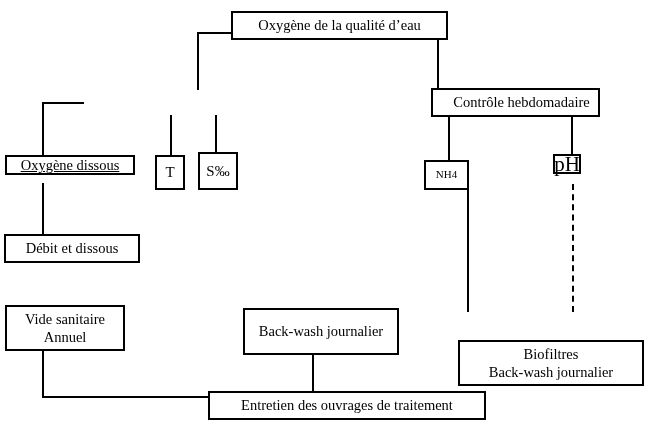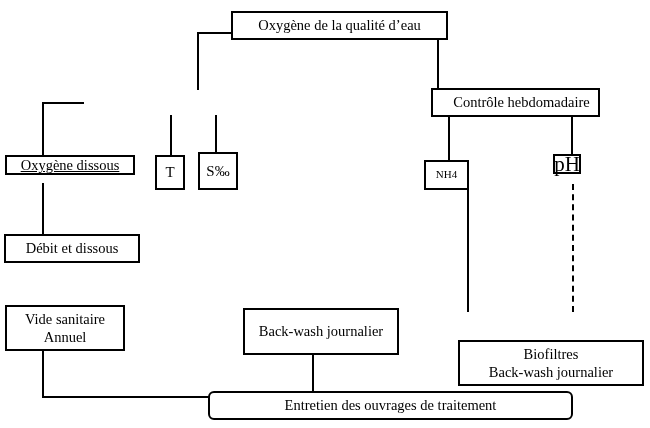--- a/index.html
+++ b/index.html
@@ -49,21 +49,21 @@
   #n-weekly      { left:431px; top:88px;  width:169px; height:29px;padding-left:12px; }
   #n-oxygen      { left:5px;   top:155px; width:130px; height:20px;text-decoration:underline; }
   #n-temp        { left:155px; top:155px; width:30px;  height:35px; font-size:15px; }
   #n-salinity    { left:198px; top:152px; width:40px;  height:38px; font-size:15px; }
   #n-nh4         { left:424px; top:160px; width:45px;  height:30px; font-size:11px; }
   #n-ph          { left:553px; top:154px; width:28px;  height:20px; font-size:21px; }
   #n-debit       { left:4px;   top:234px; width:136px; height:29px; }
   #n-vide        { left:5px;   top:305px; width:120px; height:46px; }
   #n-sand        { left:243px; top:308px; width:156px; height:47px; }
   #n-bio         { left:458px; top:311px; width:186px; height:46px;margin-top:29px; }
-  #n-maintenance { left:208px; top:391px; width:365px; height:29px;border-radius:6px; }
+  #n-maintenance { left:208px; top:391px; width:278px; height:29px; }
 
   
   #c-root-left-h   { left:197px; top:32px;  width:35px;  height:2px; }
   #c-root-left-v   { left:197px; top:32px;  width:2px;   height:58px; }
   #c-root-right-v  { left:437px; top:39px;  width:2px;   height:50px; }
   #c-daily-left-h  { left:42px;  top:102px; width:42px;  height:2px; }
   #c-daily-left-v  { left:42px;  top:102px; width:2px;   height:54px; }
   #c-daily-t-v     { left:170px; top:115px; width:2px;   height:41px; }
   #c-daily-s-v     { left:215px; top:115px; width:2px;   height:38px; }
   #c-weekly-nh4-v  { left:448px; top:116px; width:2px;   height:45px; }

